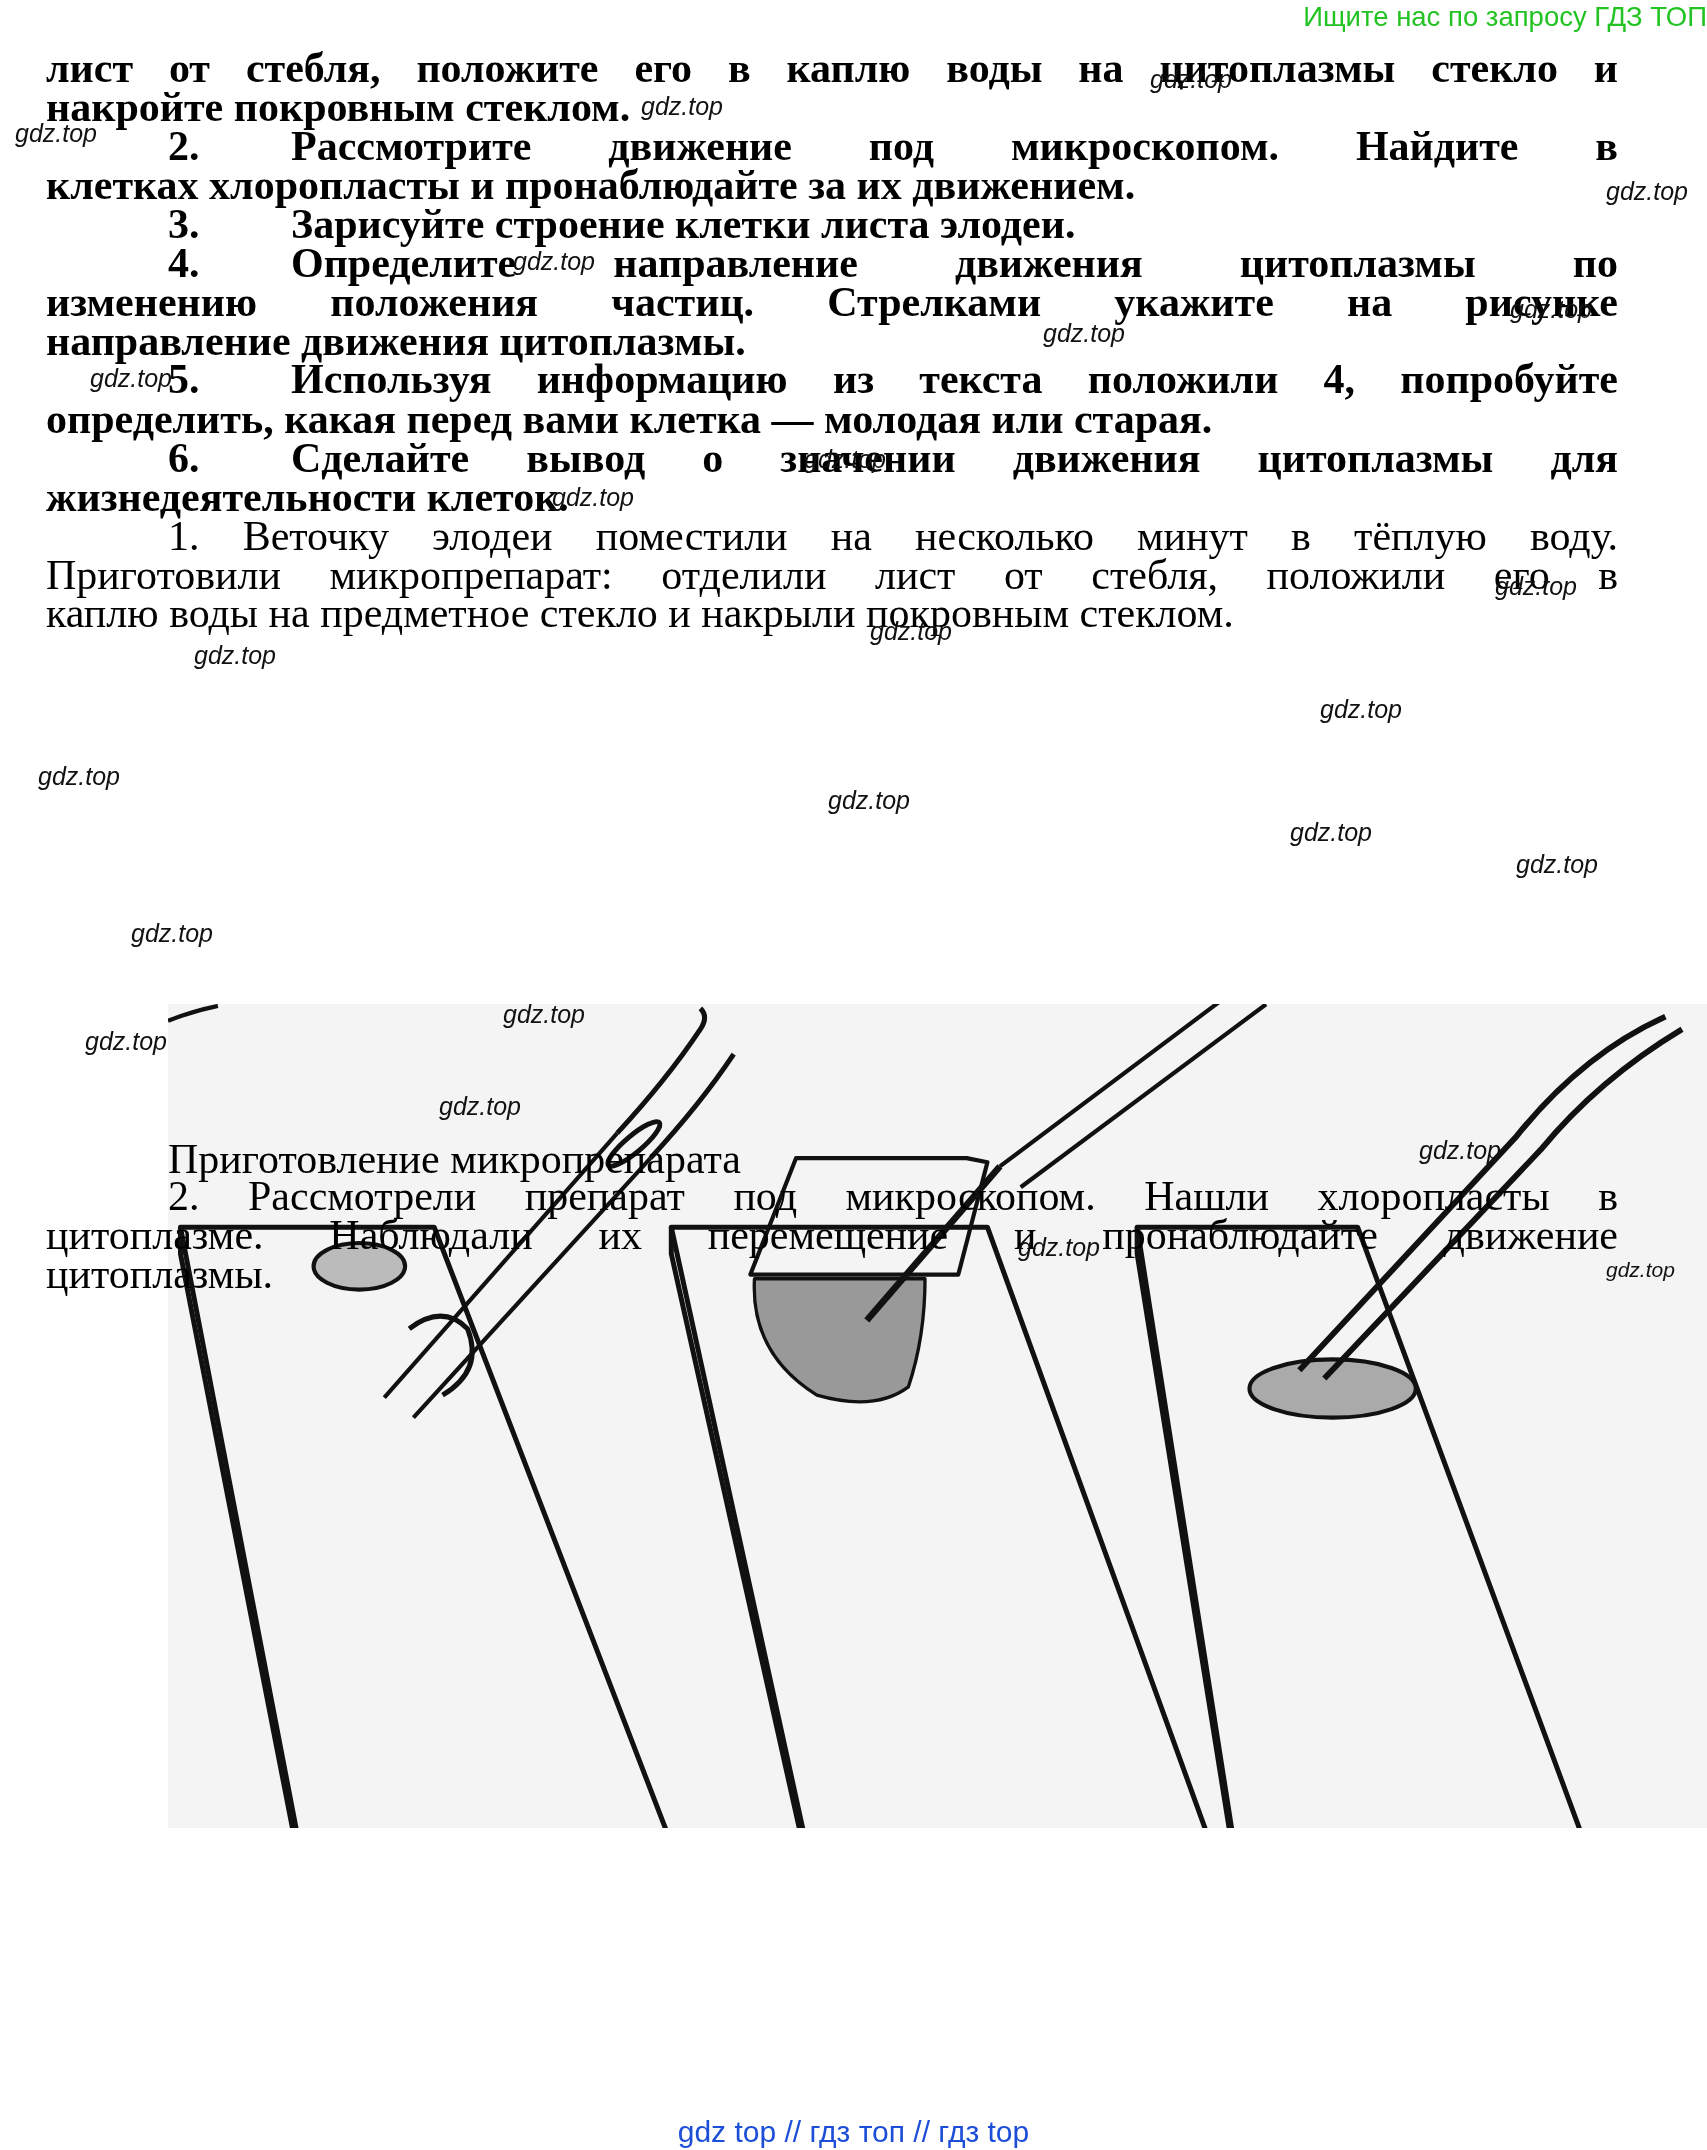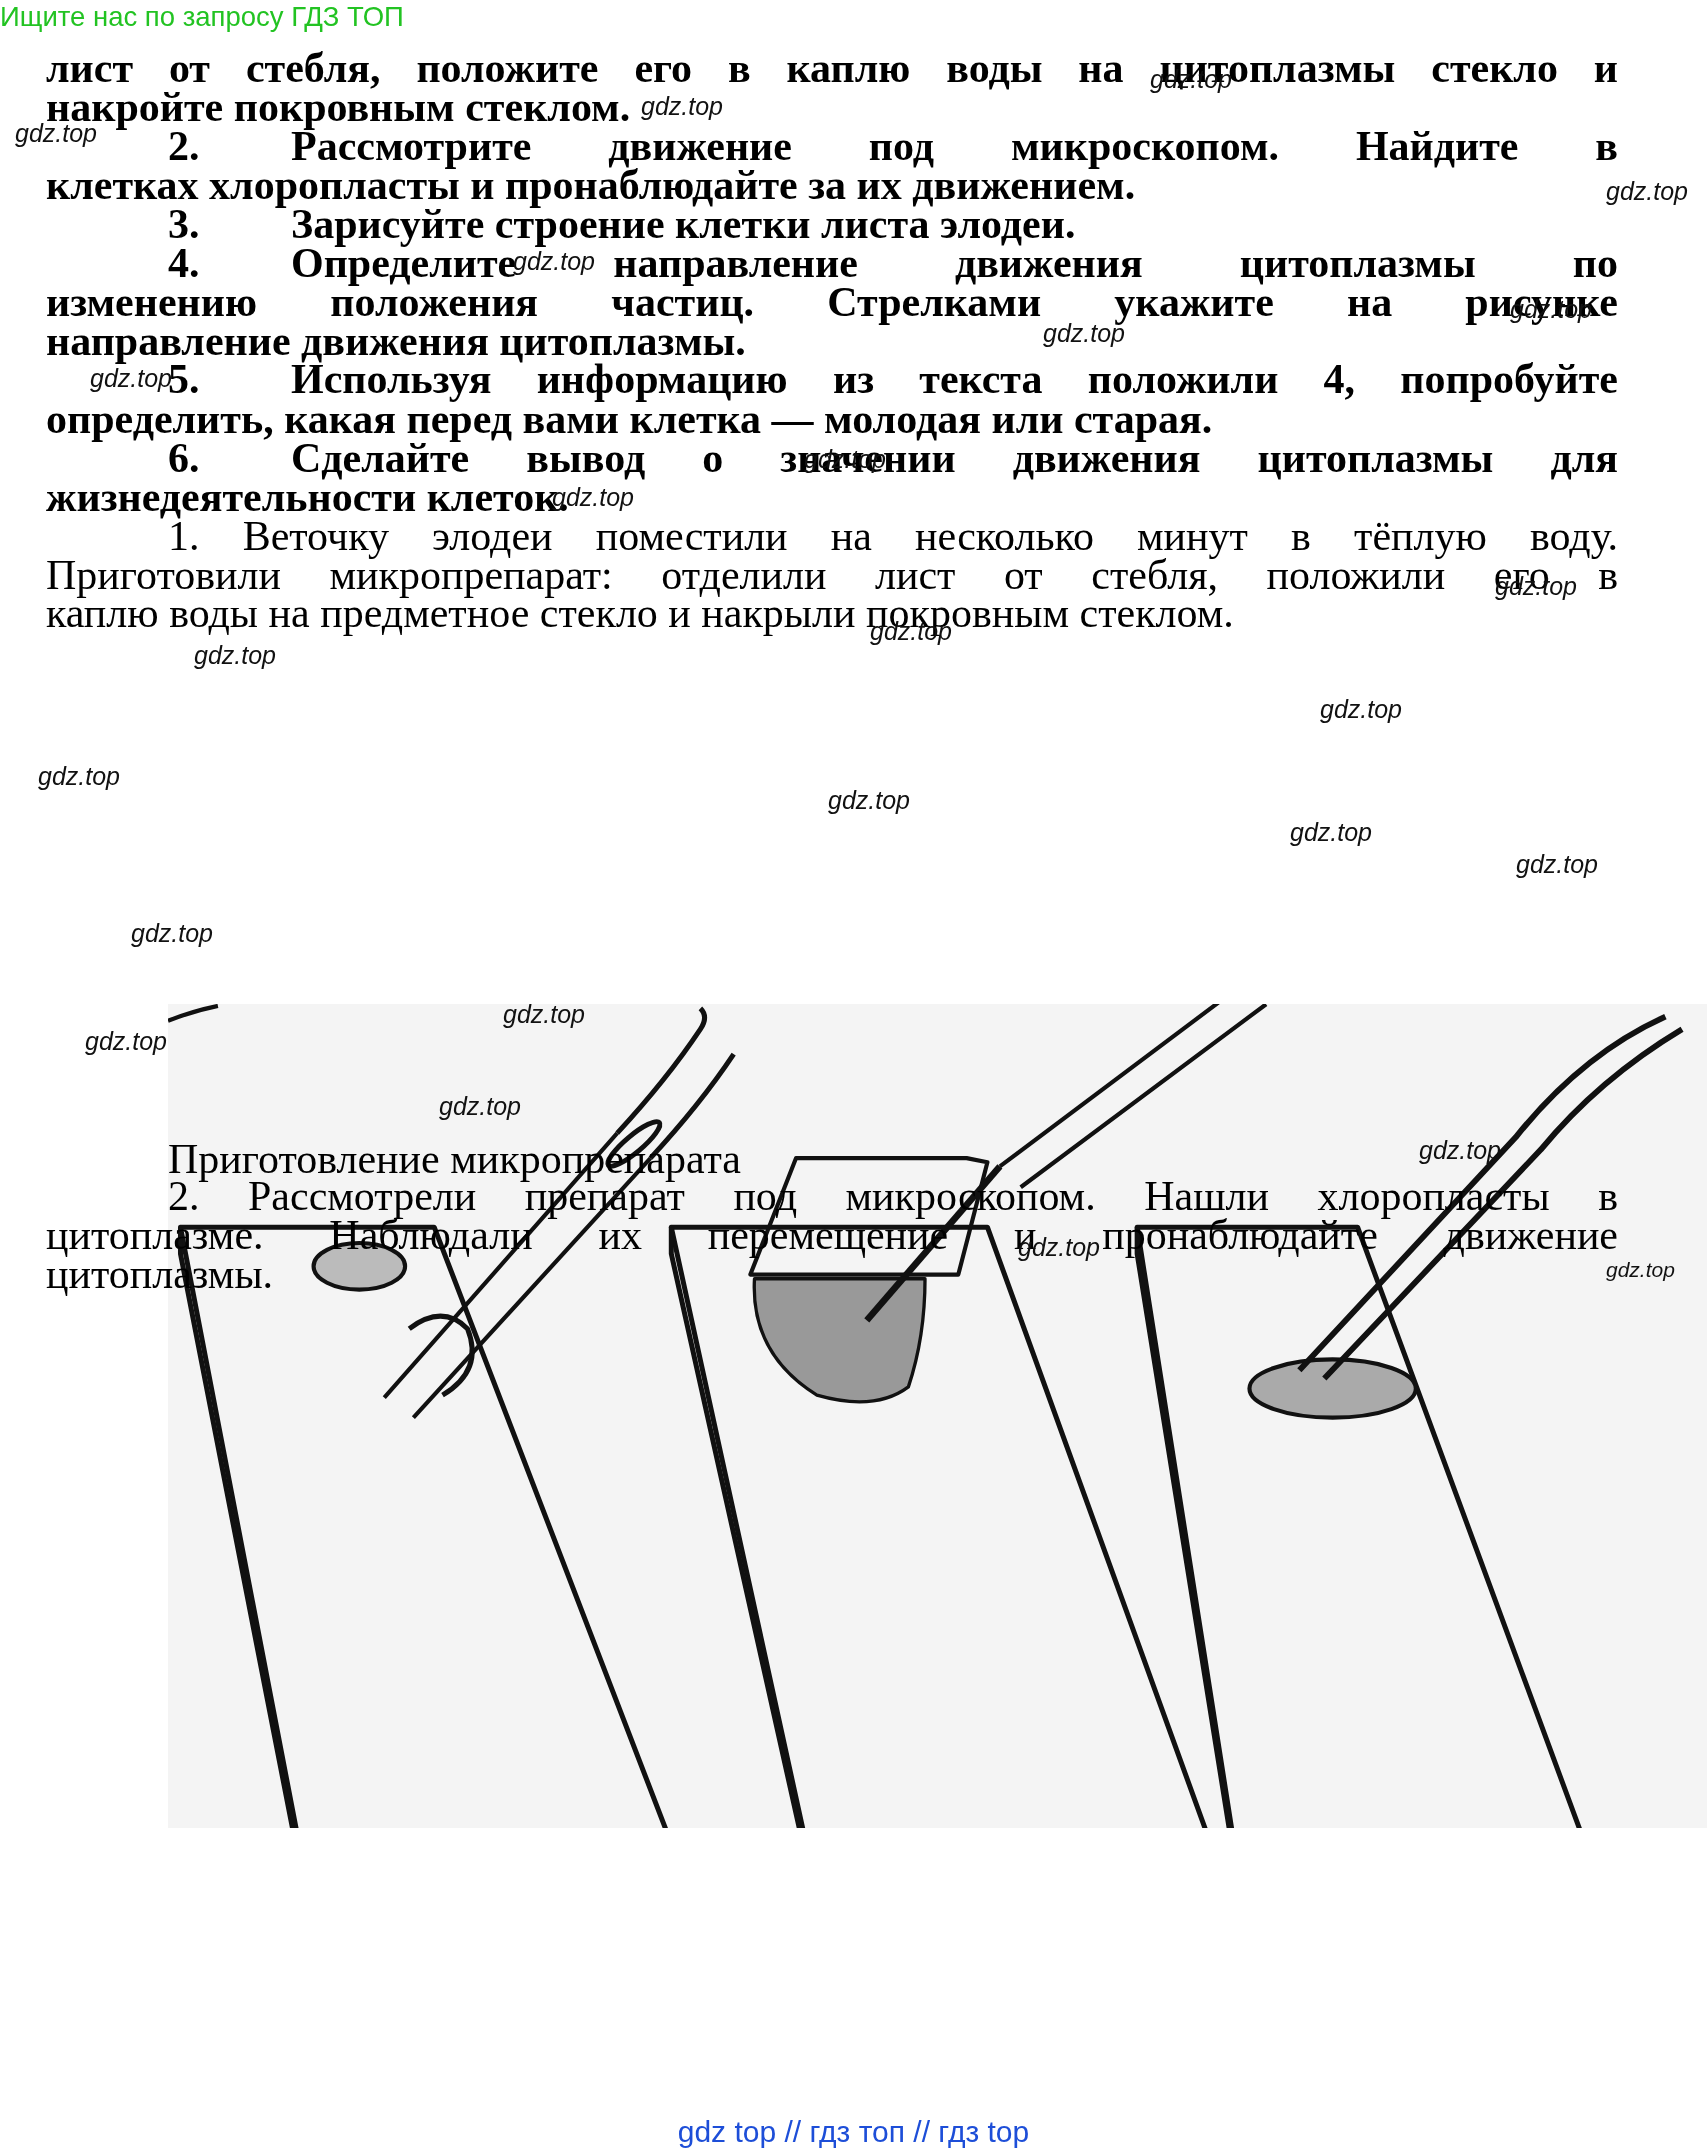--- a/index.html
+++ b/index.html
@@ -1,17 +1,17 @@
 <!DOCTYPE html>
 <html style="font-size:13.3px"><head>
   <meta charset="utf-8">
   <style>
     html, body { margin:0; padding:0; background:#ffffff; }
     body { width:1707px; height:2151px; position:relative; overflow:hidden; font-family:"Liberation Serif", serif; color:#000; }
-    .hdr { position:absolute; top:0; left:0; width:1707px; text-align:left; font-family:"Liberation Sans", sans-serif; font-size:27.5px; line-height:33px; }
+    .hdr { position:absolute; top:0; left:0; width:1707px; text-align:right; font-family:"Liberation Sans", sans-serif; font-size:27.5px; line-height:33px; }
     .ftr { position:absolute; top:2113px; left:0; width:1707px; text-align:center; font-family:"Liberation Sans", sans-serif; font-size:30px; line-height:37px; }
     .line { position:absolute; left:46px; width:1572px; font-size:42px; line-height:50px; white-space:nowrap; }
     .bold { font-weight:bold; }
     .just { text-align:justify; text-align-last:justify; }
     .ind { left:168px; width:1450px; }
     .num { display:inline-block; width:123px; }
     .wm { position:absolute; font-family:"Liberation Sans", sans-serif; font-size:25px; color:#111; line-height:28px; white-space:nowrap;font-style:italic; }
     .fig { position:absolute; left:168px; top:1004px; width:1539px; height:824px; background:#f4f4f4; }
     .fig svg { position:absolute; left:0; top:0; }
   </style>

